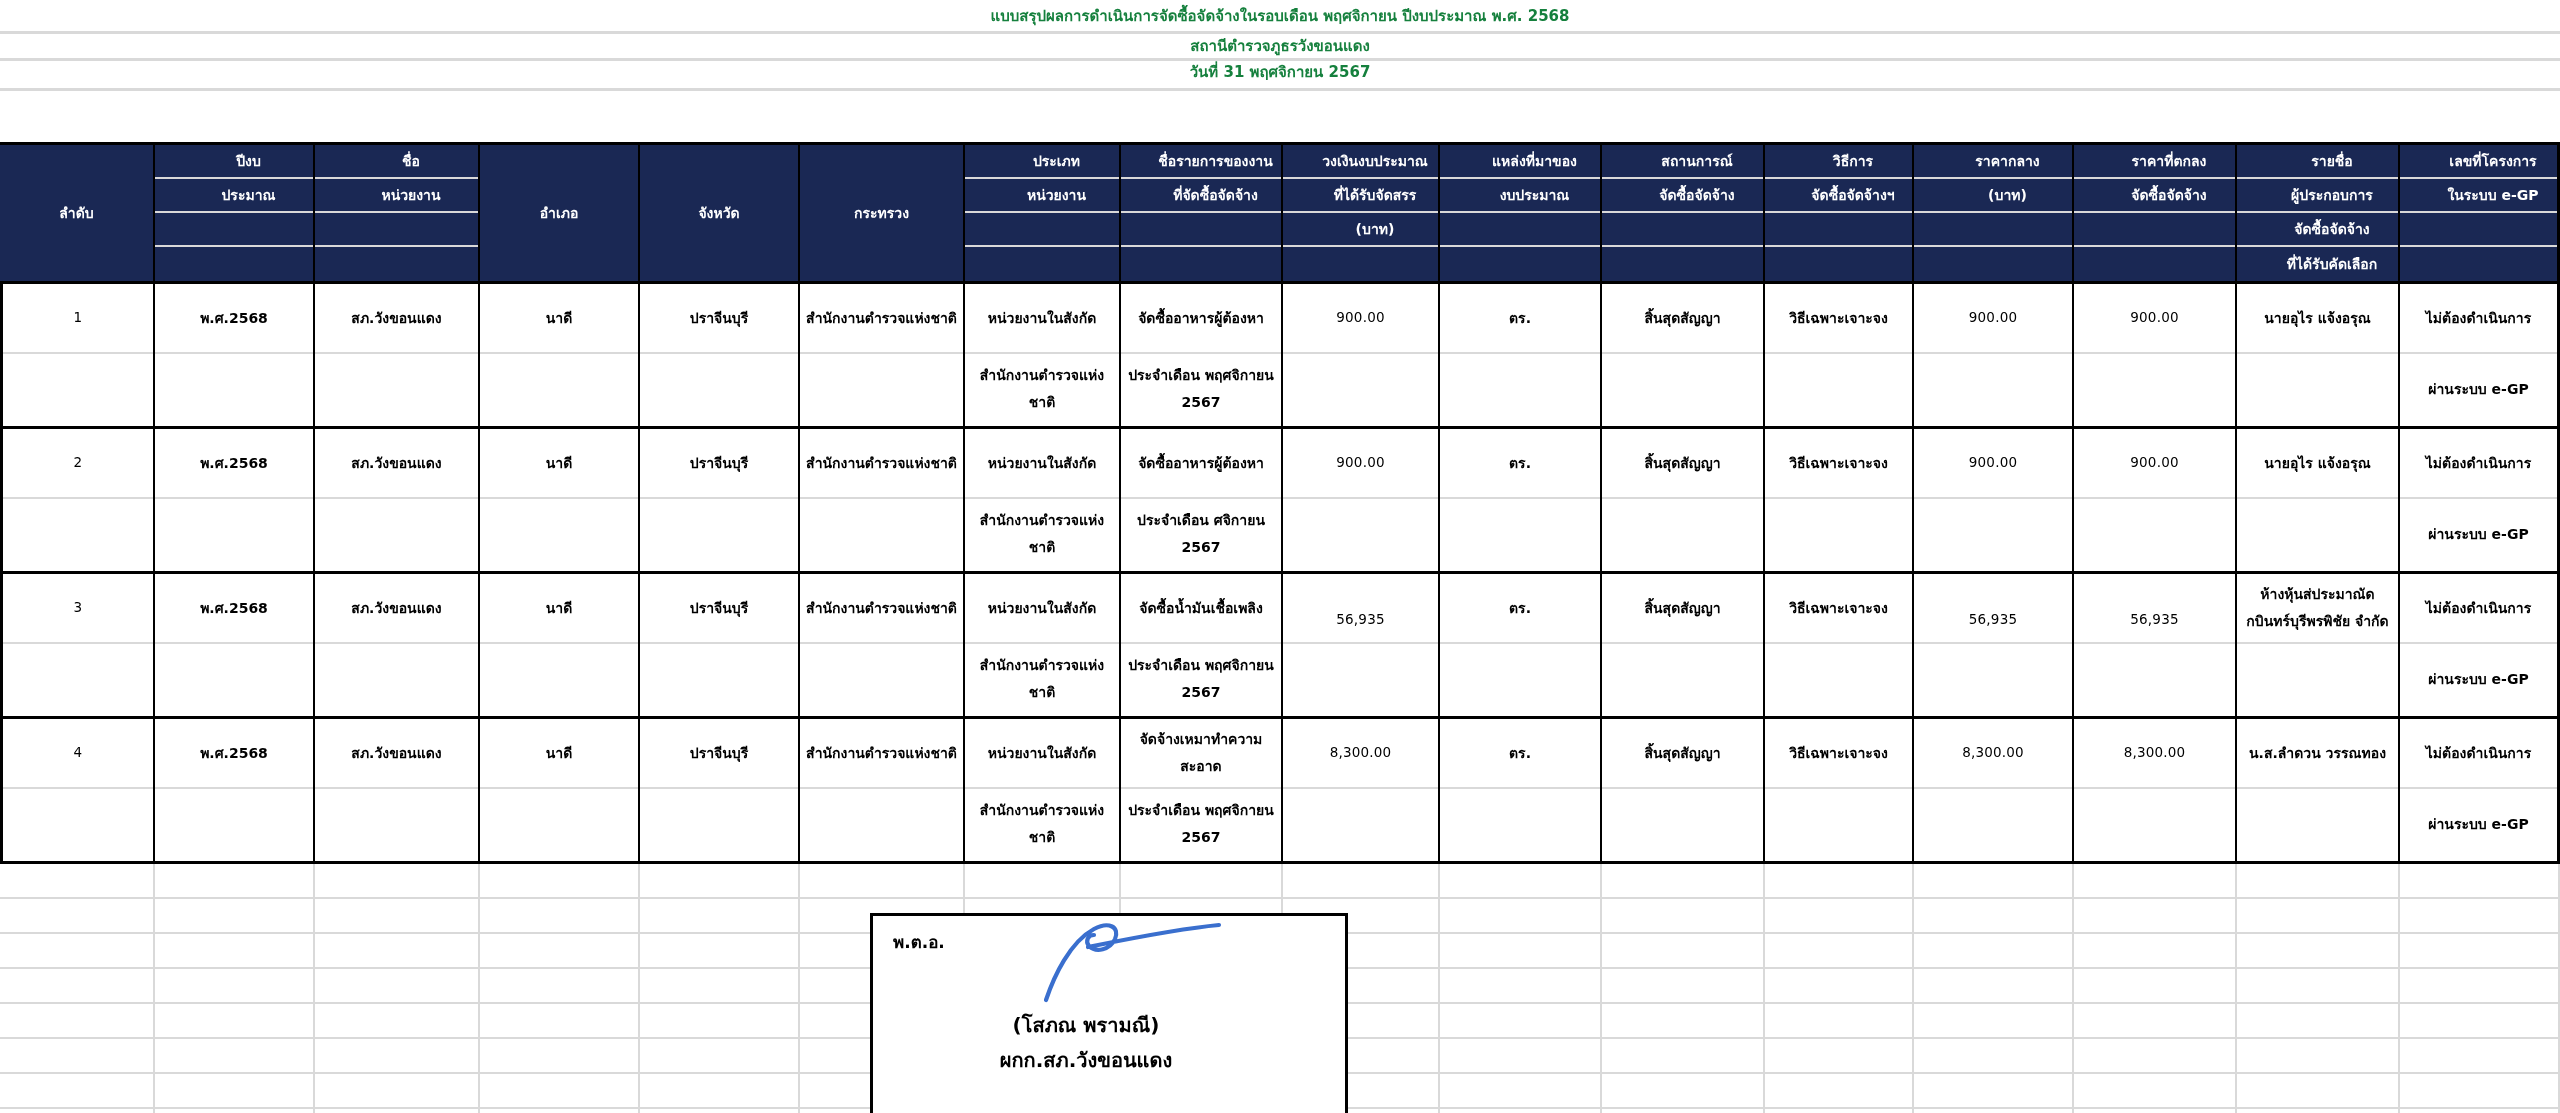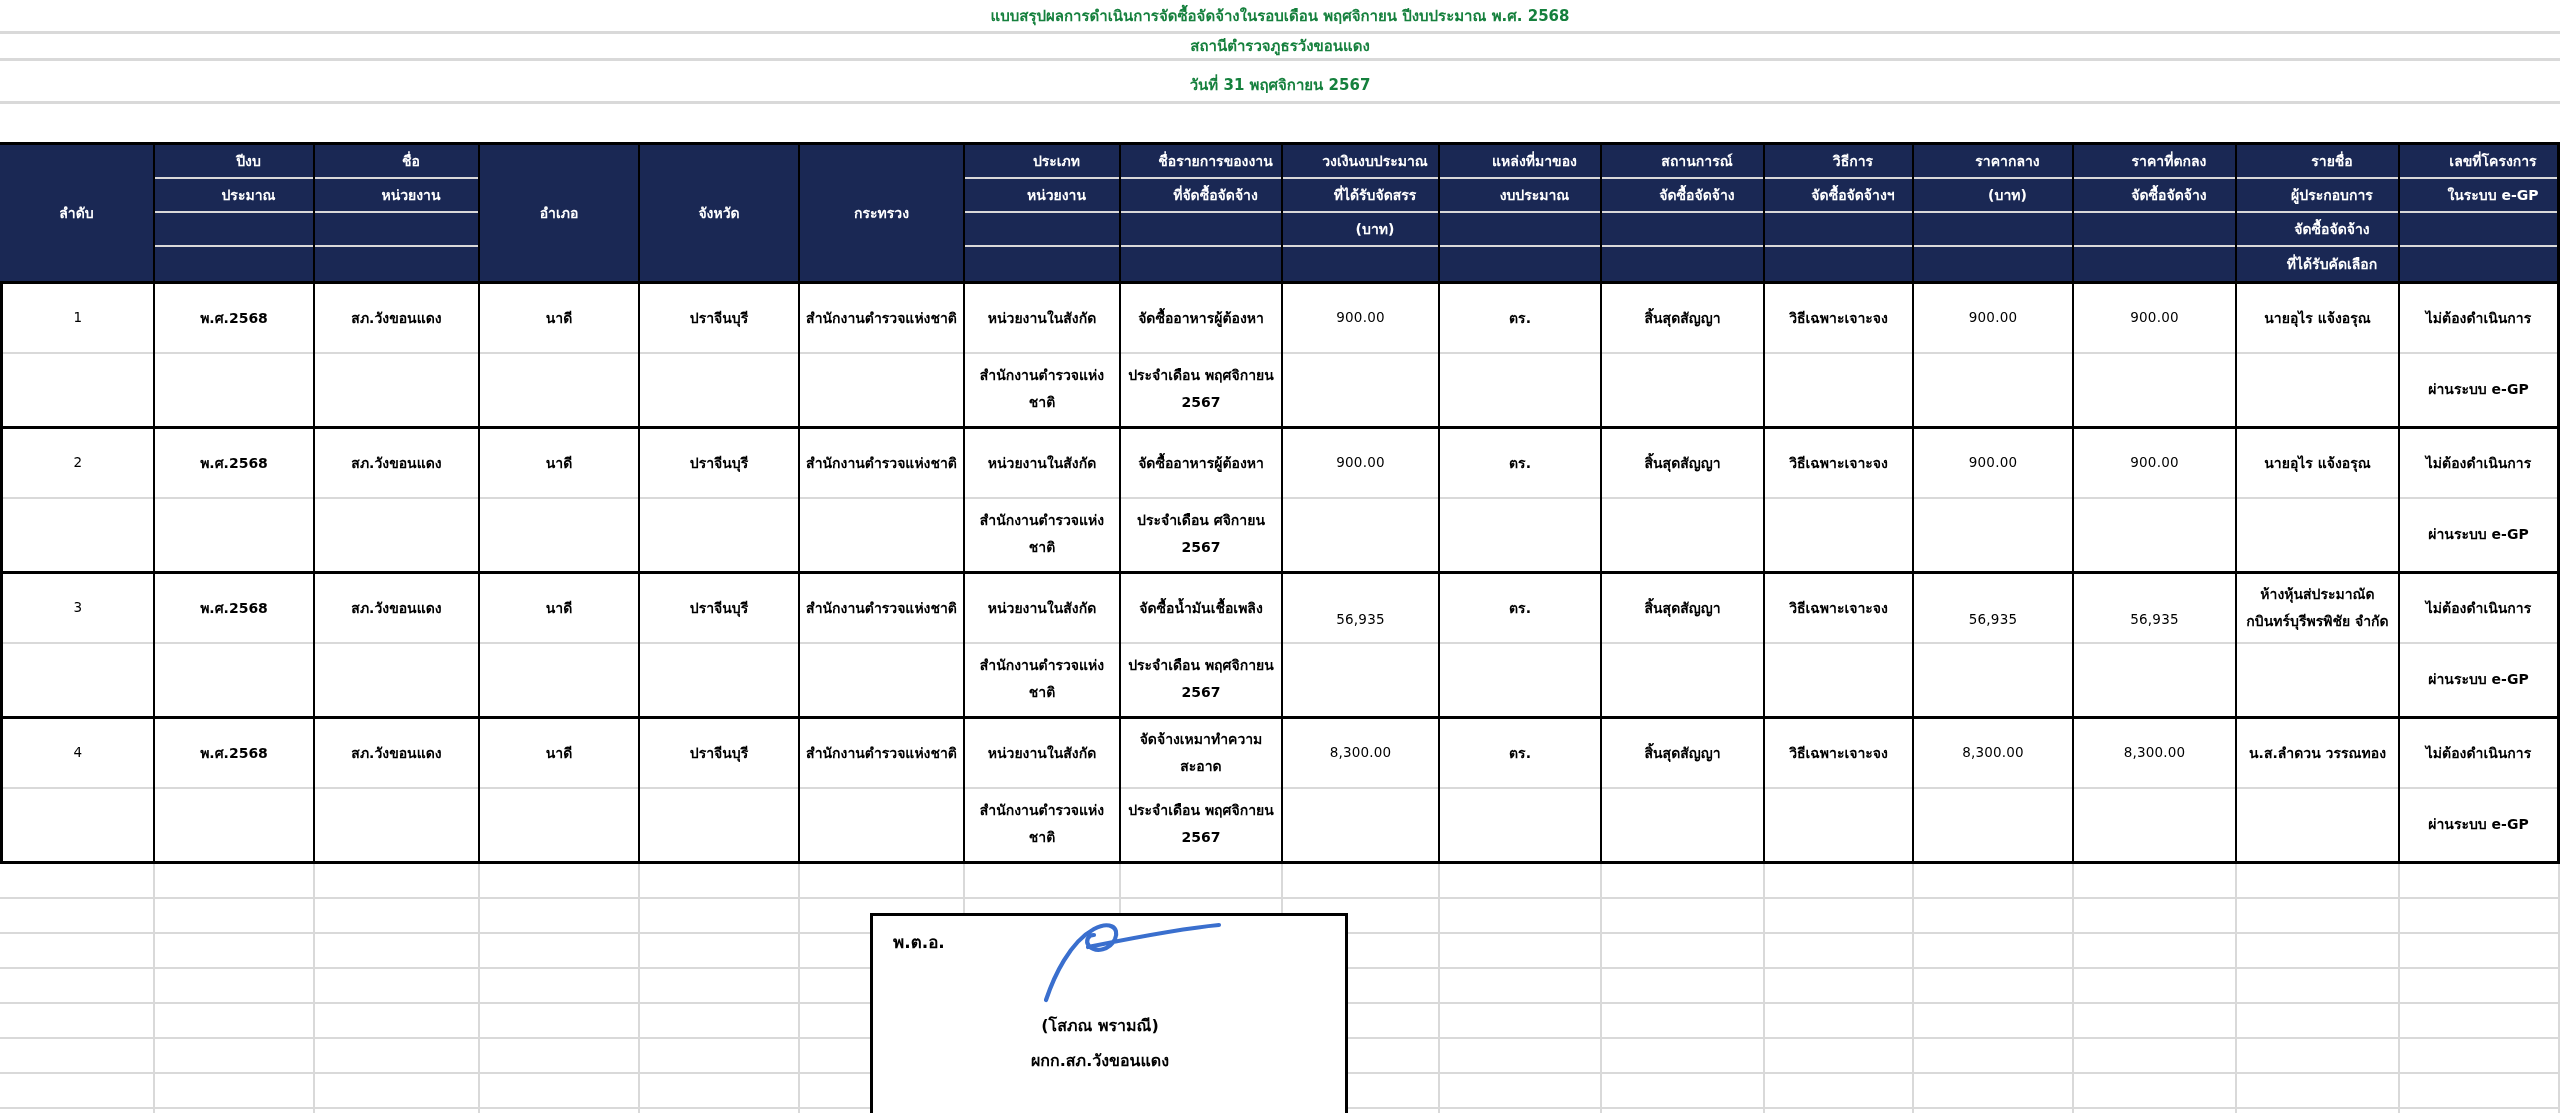--- a/index.html
+++ b/index.html
@@ -4,21 +4,21 @@
 <style>
   html,body{margin:0;padding:0;background:#fff;}
   body{font-family:"DejaVu Sans","Liberation Sans",sans-serif;}
   #page{position:relative;width:2560px;height:1113px;background:#fff;overflow:hidden;}
 
   
   .title-row{position:absolute;left:0;width:2560px;display:flex;align-items:center;justify-content:center;
     font-weight:bold;font-size:15px;color:#15803d;border-bottom:3px solid #d9d9d9;box-sizing:border-box;}
   #title1{top:0;height:34px;}
   #title2{top:34px;height:27px;}
-  #title3{top:69px;height:35px;text-align:center;}
+  #title3{top:56px;height:35px;text-align:center;}
 
   
   #thead{position:absolute;top:142px;left:0;width:2560px;height:142px;box-sizing:border-box;
     background:#1a2854;border-top:3px solid #000;border-bottom:3px solid #000;display:grid;}
   .hcell{box-sizing:border-box;border-right:2px solid #000;color:#fff;font-weight:bold;font-size:14px;
     display:flex;flex-direction:column;}
   .hcell:last-child{border-right:3px solid #000;}
   .hcell.merged{justify-content:center;align-items:center;text-align:center;}
   .hline{height:34px;box-sizing:border-box;border-bottom:2px solid #d9d9d9;display:flex;
     align-items:center;justify-content:center;text-align:center;white-space:nowrap;overflow:visible;padding-left:29px;}
@@ -39,22 +39,22 @@
   
   #empty-grid{position:absolute;top:864px;left:0;width:2560px;height:249px;display:grid;
     background:repeating-linear-gradient(to bottom,transparent 0 33px,#d9d9d9 33px 35px);}
   .gcol{box-sizing:border-box;border-right:2px solid #d9d9d9;height:100%;}
 
   
   #sig-box{position:absolute;left:870px;top:913px;width:478px;height:212px;box-sizing:border-box;
     background:#fff;border:3px solid #000;z-index:5;}
   #sig-rank{position:absolute;left:20px;top:12px;font-weight:bold;font-size:17px;color:#000;}
   #sig-svg{position:absolute;left:165px;top:4px;}
-  #sig-names{position:absolute;top:92px;left:16px;width:100%;text-align:center;transform:translateX(-25px);
-    font-weight:bold;font-size:16px;color:#000;line-height:35px;}
+  #sig-names{position:absolute;top:92px;left:2px;width:100%;text-align:center;transform:translateX(-25px);
+    font-weight:bold;font-size:20px;color:#000;line-height:35px;}
 </style>
 </head>
 <body>
 
 <div id="page">
 
   <div id="title1" class="title-row">แบบสรุปผลการดำเนินการจัดซื้อจัดจ้างในรอบเดือน พฤศจิกายน ปีงบประมาณ พ.ศ. 2568</div>
   <div id="title2" class="title-row">สถานีตำรวจภูธรวังขอนแดง</div>
   <div id="title3" class="title-row">วันที่ 31 พฤศจิกายน 2567</div>
 

